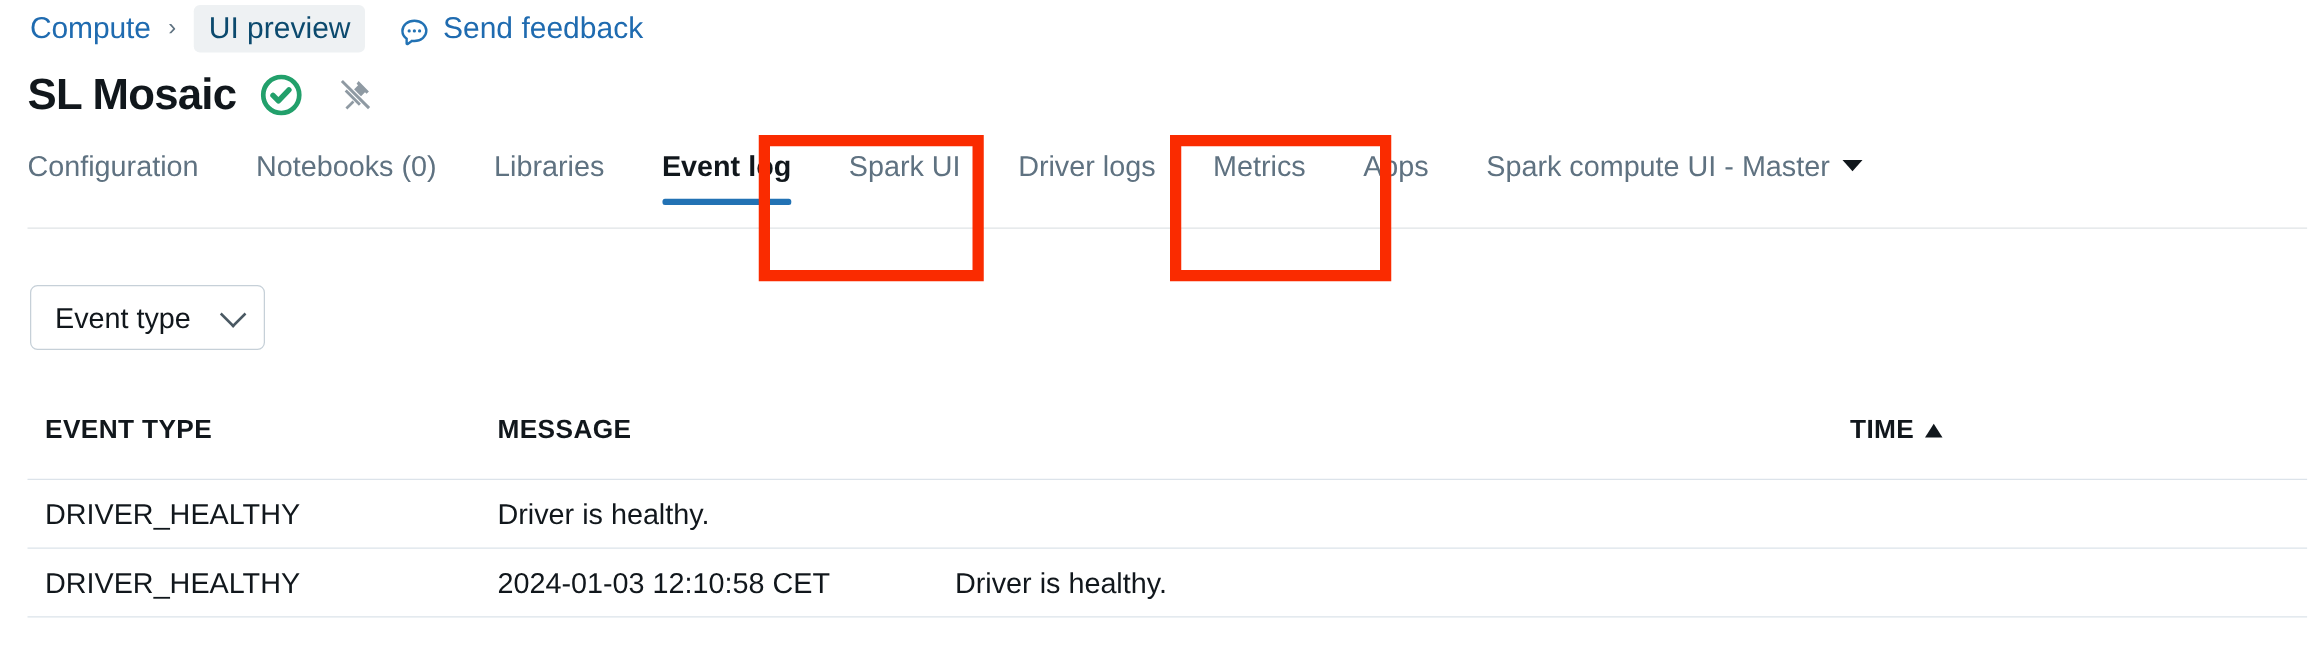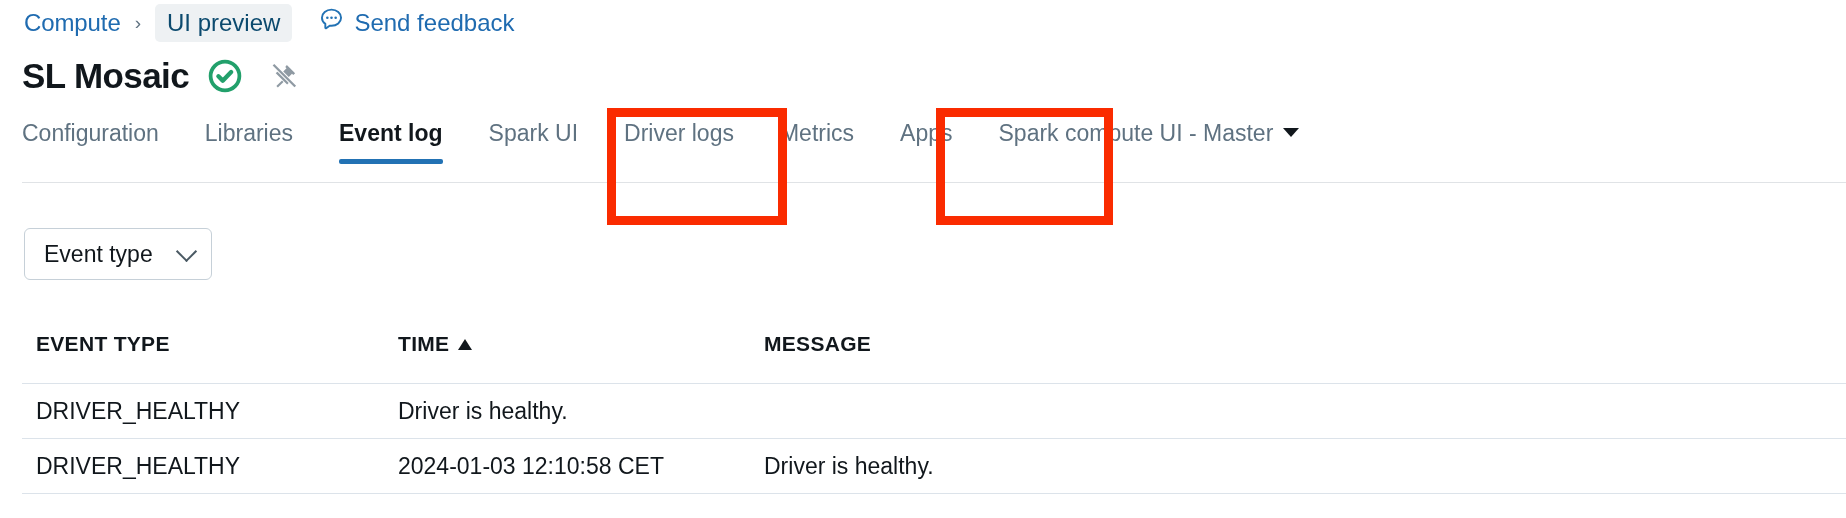--- a/index.html
+++ b/index.html
@@ -48,21 +48,21 @@
     background: #eef1f3;
     border-radius: 5px;
     padding: 4px 12px 5px 12px;
     font-size: 24px;
     color: #0c4a6e;
     line-height: 29px;
     white-space: nowrap;
   }
   .feedback {
     display: flex;
-    align-items: flex-start;
+    align-items: flex-end;
     gap: 9px;
     margin-left: 26px;
     cursor: pointer;
     white-space: nowrap;
   }
   .feedback-label {
     font-size: 24px;
     color: #1f6bb0;
     line-height: 34px;
   }
@@ -264,20 +264,21 @@
           <rect x="7.9" y="15.2" width="1.7" height="6.4" transform="rotate(45 8.75 18.4)"></rect>
         </g>
         <line x1="3.6" y1="3.0" x2="21.0" y2="20.4" stroke="#ffffff" stroke-width="3.4"></line>
         <line x1="3.6" y1="3.0" x2="21.0" y2="20.4" stroke="#8f9aa3" stroke-width="1.9"></line>
       </svg>
     </span>
   </div>
 
   <div class="tabs">
     <div class="tab">Configuration</div>
+    <div class="tab">Notebooks (0)</div>
     <div class="tab">Libraries</div>
     <div class="tab active">Event log</div>
     <div class="tab">Spark UI</div>
     <div class="tab">Driver logs</div>
     <div class="tab">Metrics</div>
     <div class="tab">Apps</div>
     <div class="tab dropdown">
       <span>Spark compute UI - Master</span>
       <span class="caret-down"></span>
     </div>
@@ -287,26 +288,26 @@
   <div class="filter-btn">
     <span class="filter-label">Event type</span>
     <span class="chev"></span>
   </div>
 
   <div class="table">
     <div class="trow thead">
       <div class="th col-event">
         <span>EVENT TYPE</span>
       </div>
+      <div class="th col-msg">
+        <span>MESSAGE</span>
+      </div>
       <div class="th col-time">
         <span>TIME</span>
         <span class="sort-arrow"></span>
-      </div>
-      <div class="th col-msg">
-        <span>MESSAGE</span>
       </div>
     </div>
 
     <div class="trow tbody-row">
       <div class="td col-event">DRIVER_HEALTHY</div>
       <div class="td col-msg">Driver is healthy.</div>
     </div>
 
     <div class="trow tbody-row">
       <div class="td col-event">DRIVER_HEALTHY</div>

